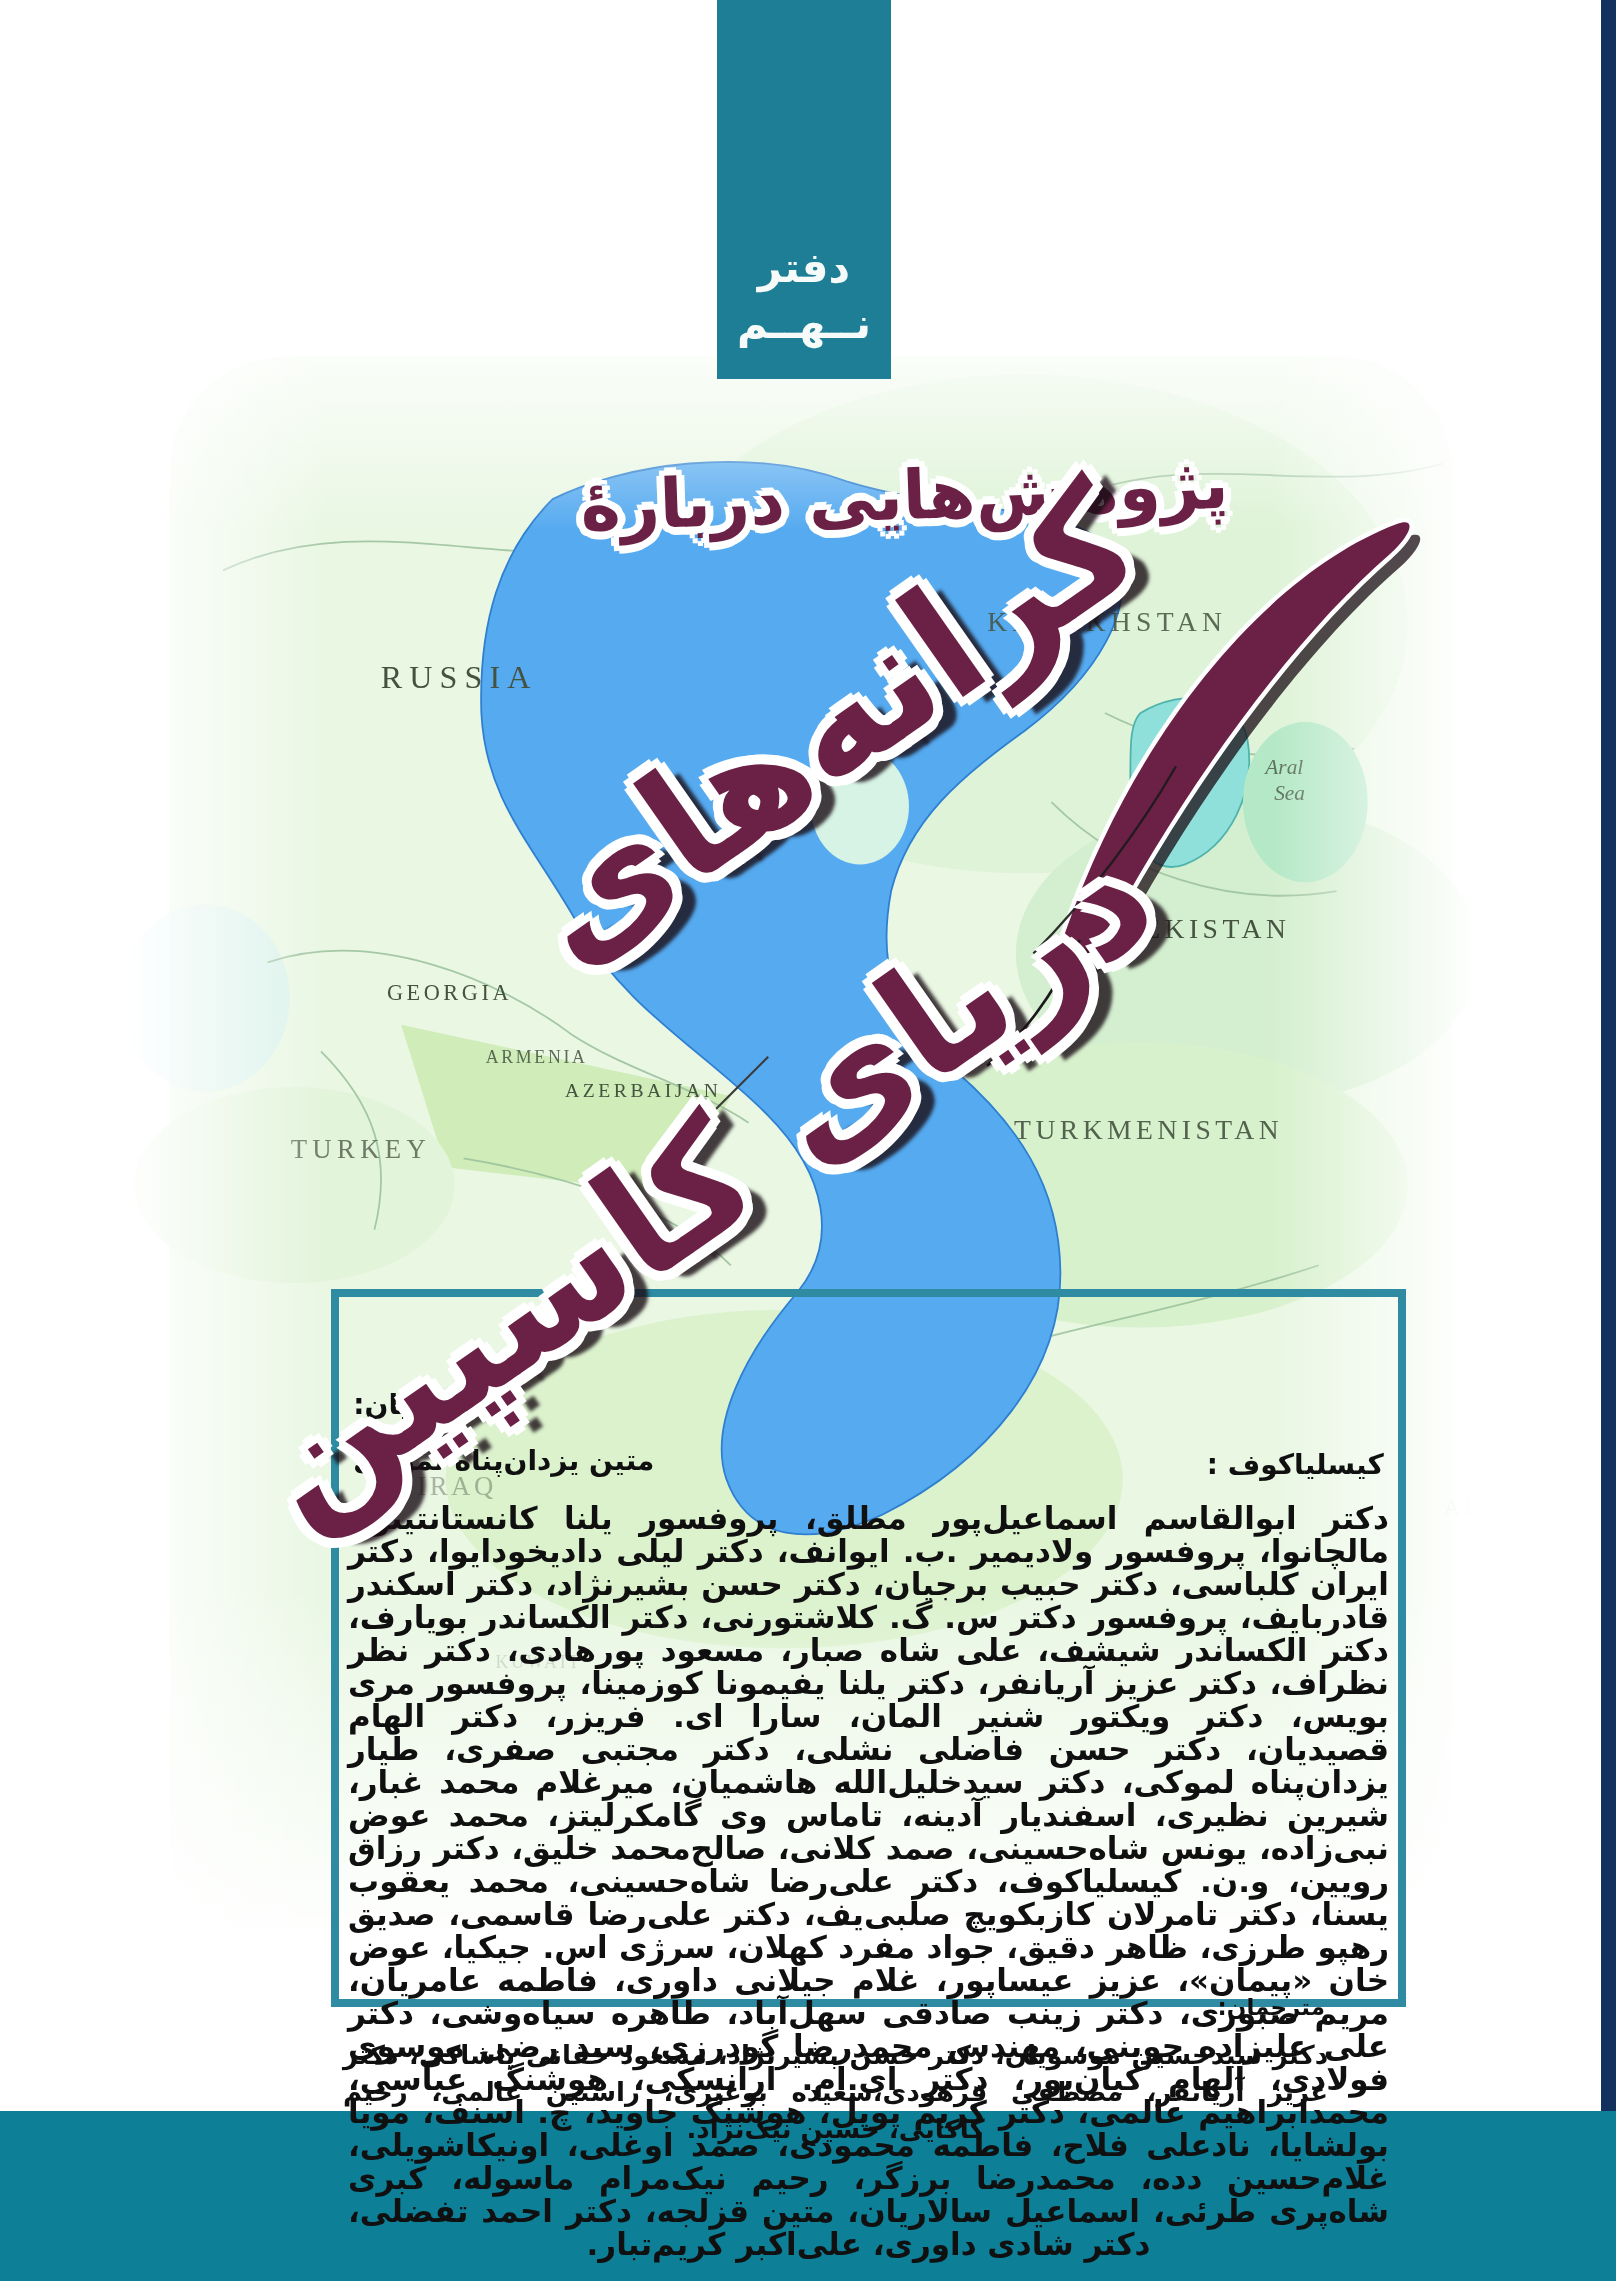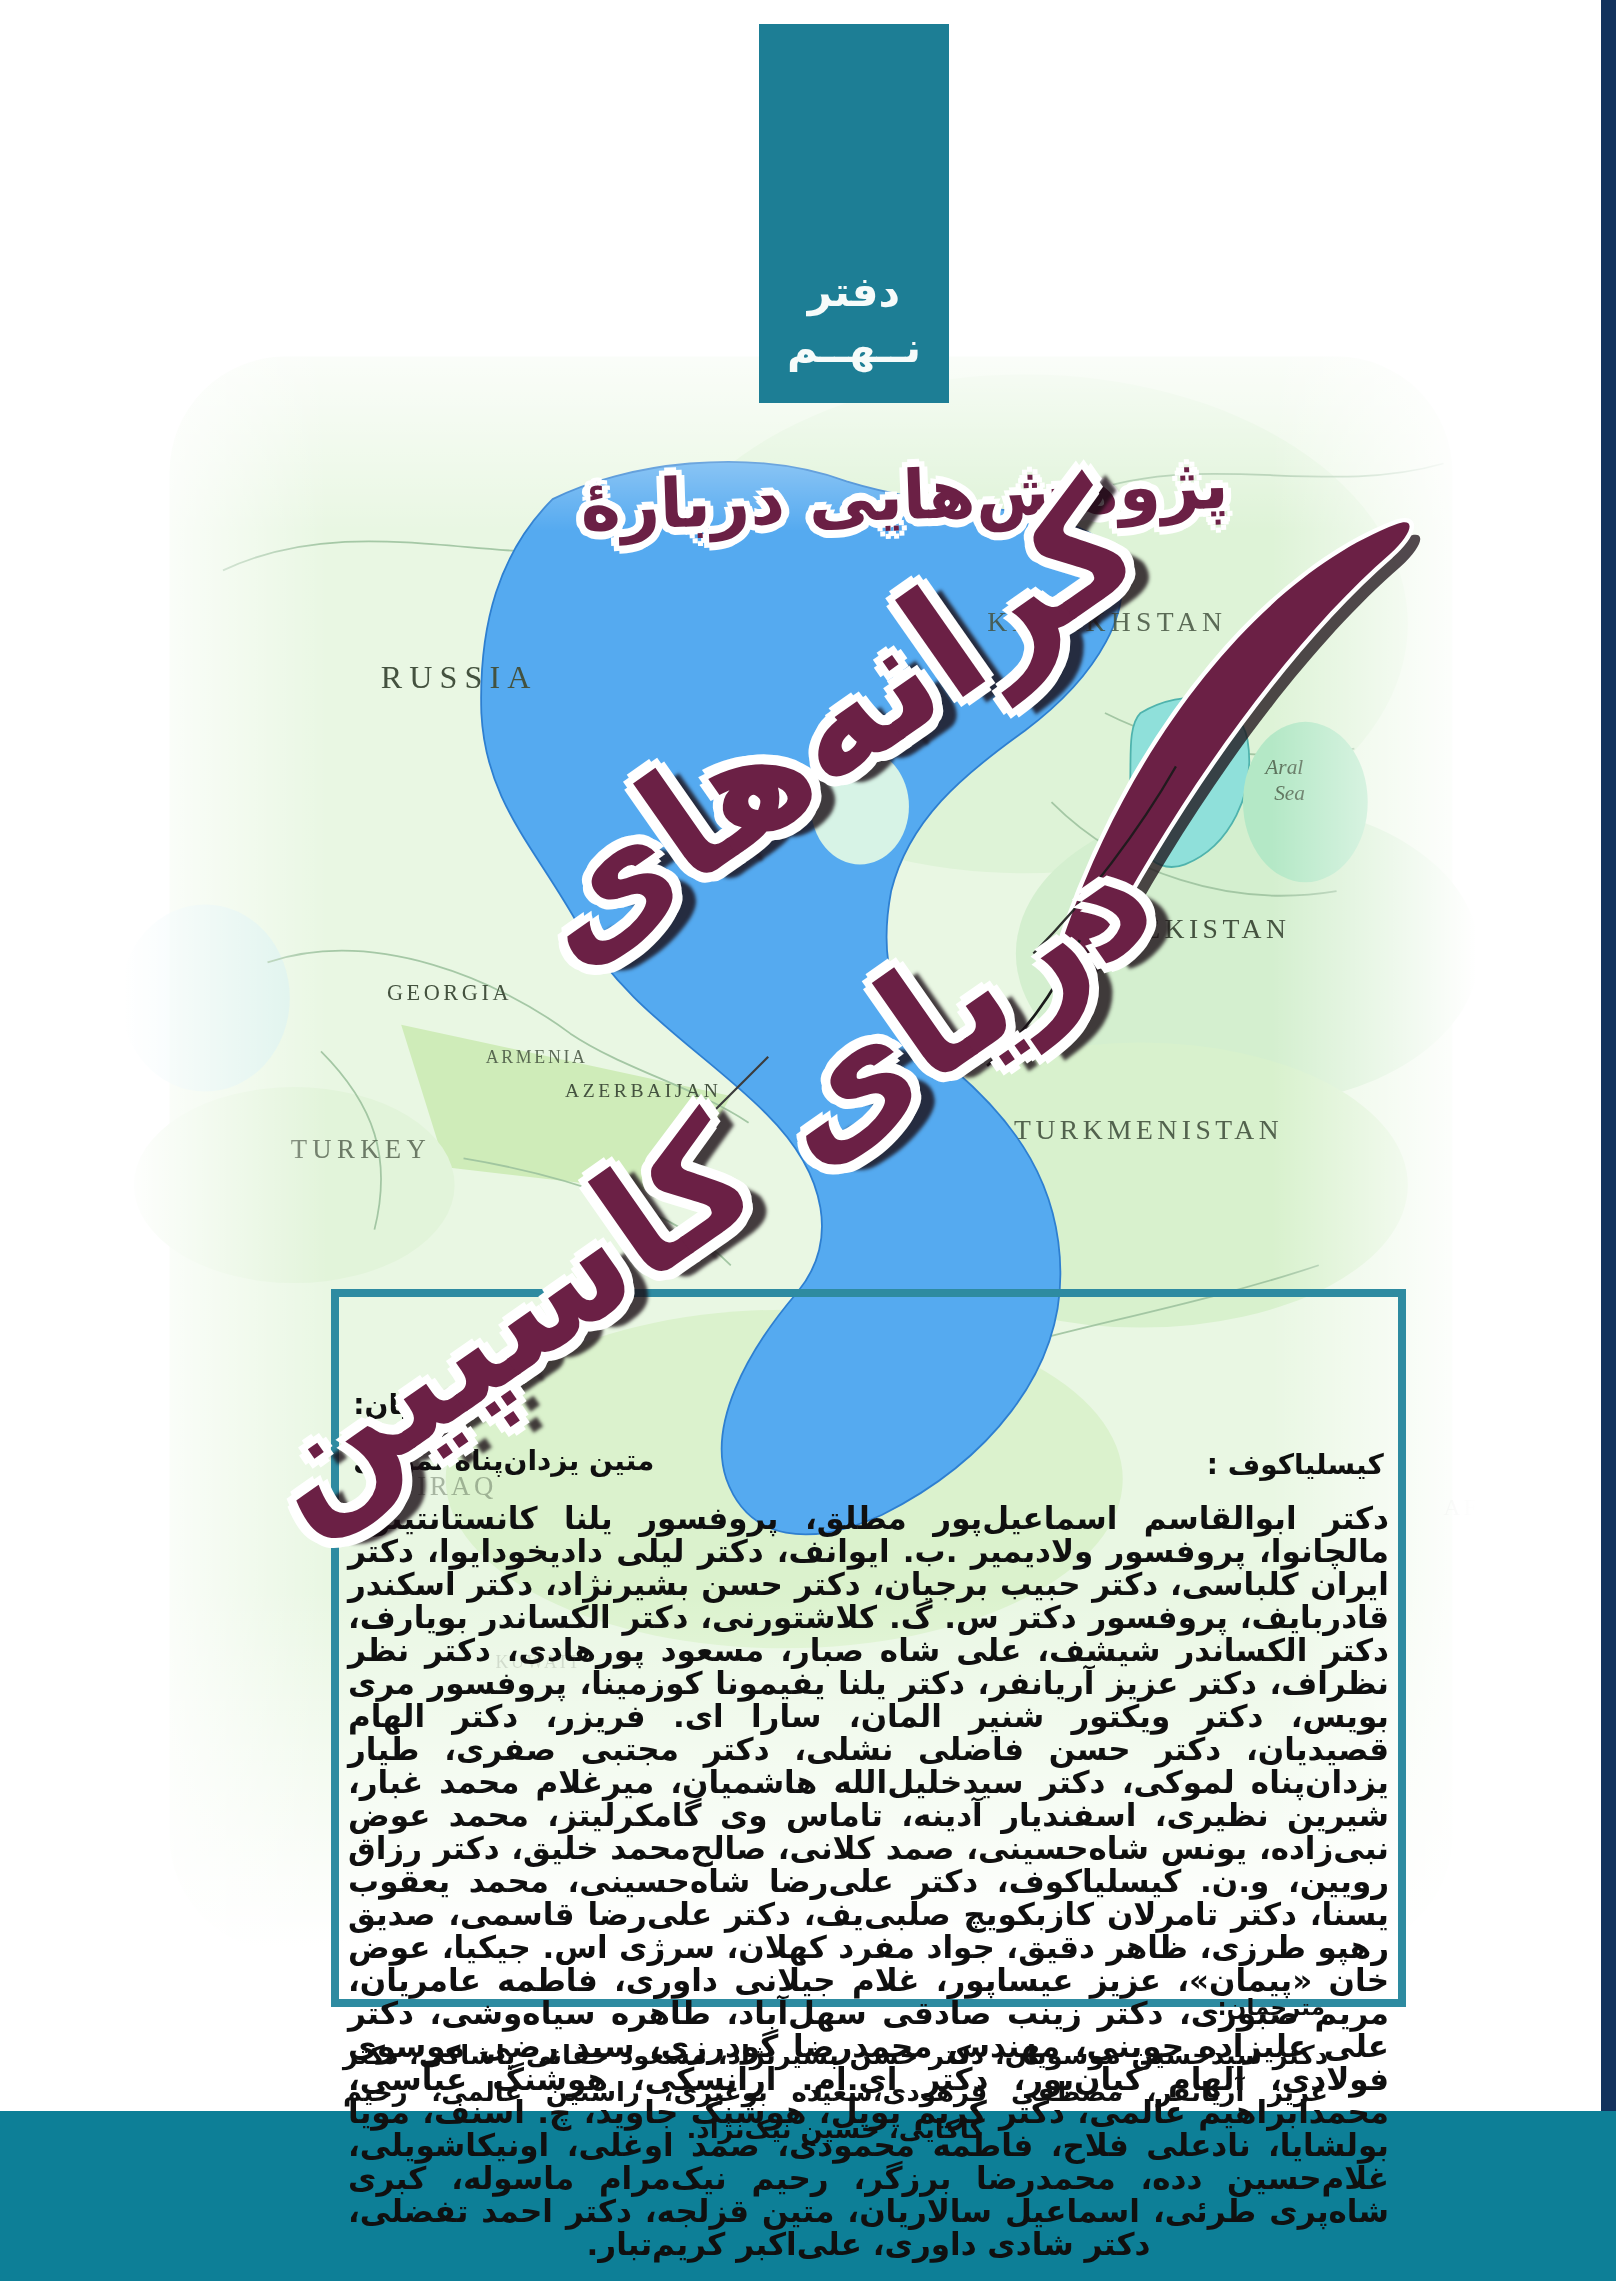--- a/index.html
+++ b/index.html
@@ -2,21 +2,21 @@
 <html lang="fa" style="font-size:14.3px"><head>
 <meta charset="utf-8">
 <style>
   html,body{margin:0;padding:0;background:#fff;}
   .cover{position:relative;width:1616px;height:2281px;background:#ffffff;overflow:hidden;
          font-family:"DejaVu Sans","Liberation Sans",sans-serif;}
 
   
   .navy-bar{position:absolute;right:0;top:0;width:15px;height:2111px;background:#12325d;}
   .bottom-band{position:absolute;left:0;bottom:0;width:1616px;height:170px;background:#0d7f97;}
-  .volume-tab{position:absolute;left:759px;top:0;width:190px;height:379px;background:#1d7e95;margin-top:24px;}
+  .volume-tab{position:absolute;left:717px;top:0;width:174px;height:379px;background:#1d7e95;}
   .volume-tab .tab-text{position:absolute;left:0;bottom:27px;width:100%;text-align:center;
          color:#f6fbfa;font-weight:bold;font-size:42px;line-height:56px;direction:rtl;}
 
   
   .map-wrap{position:absolute;left:125px;top:294px;width:1363px;height:1702px;}
   .map-wrap svg{position:absolute;left:0;top:0;}
   .map-fade{position:absolute;left:-1.8px;top:-1.8px;width:1367px;height:1706px;pointer-events:none;
       background:
         linear-gradient(to right,#fff 0%,rgba(255,255,255,0) 15%,rgba(255,255,255,0) 84%,#fff 99%),
         linear-gradient(to bottom,#fff 1%,rgba(255,255,255,0) 14%,rgba(255,255,255,0) 76%,#fff 97%);}

